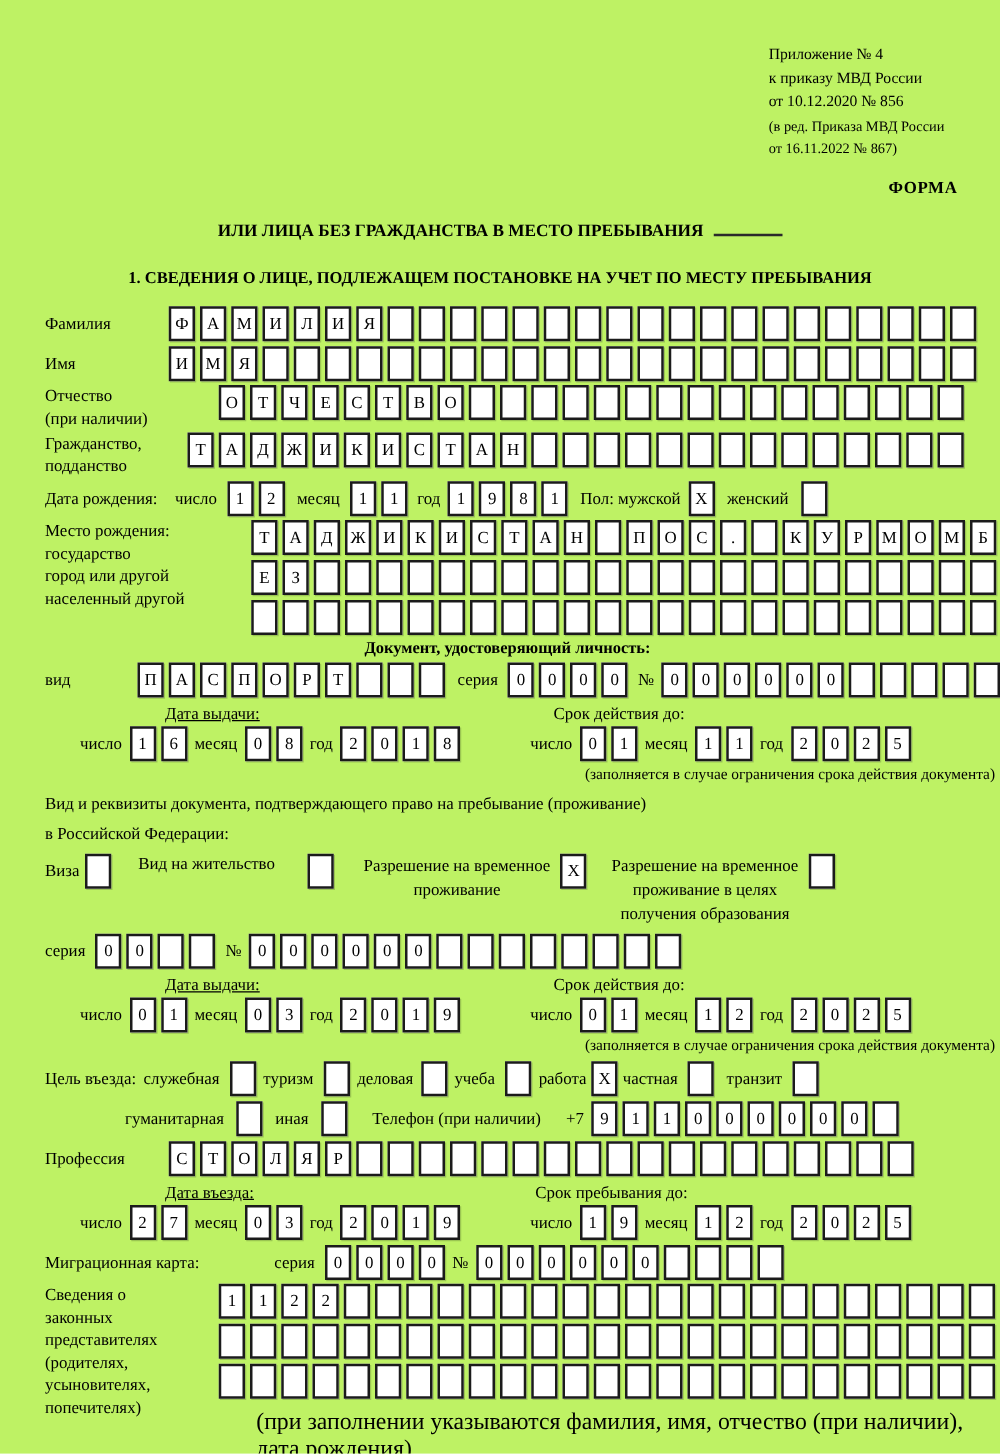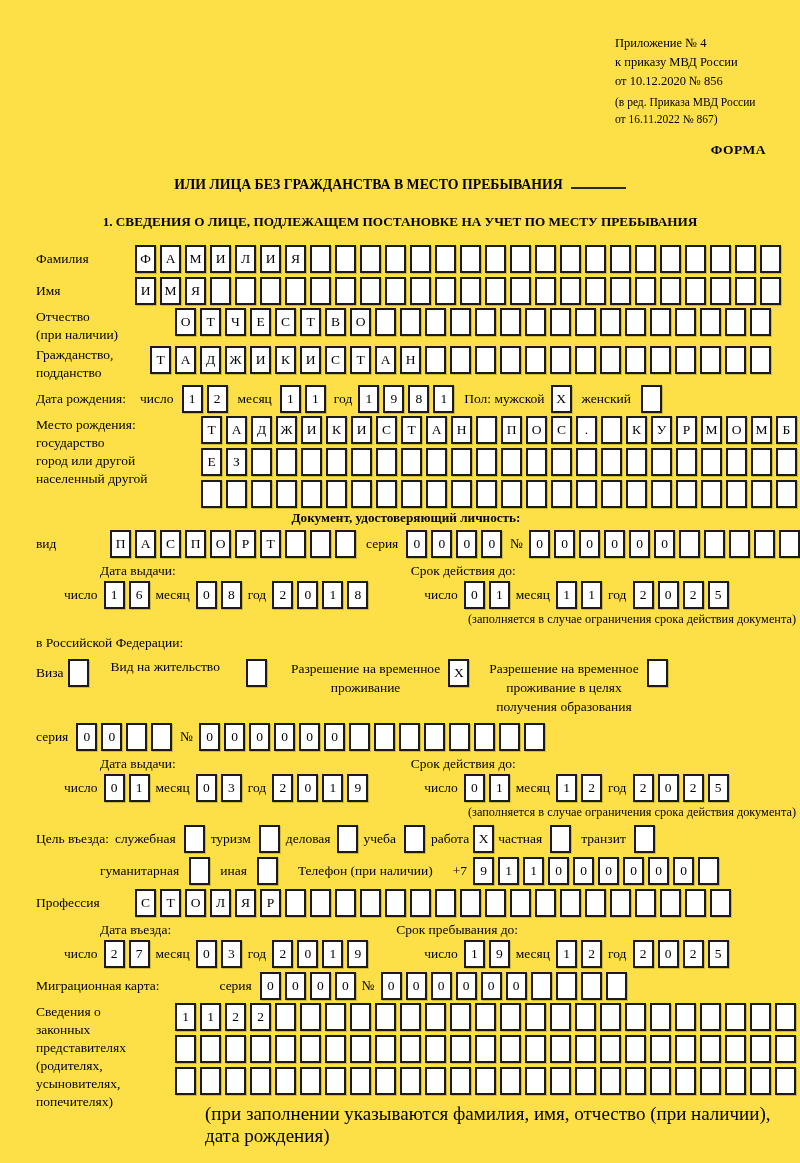--- a/index.html
+++ b/index.html
@@ -1,36 +1,36 @@
 <!DOCTYPE html>
 <html><head>
 <meta charset="utf-8">
 <style>
   html,body{margin:0;padding:0;background:#fff;}
-  .page{position:relative;width:800px;height:1163px;overflow:hidden;background:#fde047;color:#000;
+  .page{position:relative;width:800px;height:1163px;overflow:hidden;background:#bef264;color:#000;
         font-family:"Liberation Serif","DejaVu Serif",serif;font-size:13.5px;}
   .appendix{margin:34px 0 0 615px;font-size:12.5px;line-height:19px;}
   .amendment{font-size:11.5px;line-height:17px;margin-top:3px;}
   .forma{width:766px;text-align:right;font-weight:bold;font-size:13.5px;margin-top:14px;letter-spacing:.5px;}
   .title{width:100%;text-align:center;font-weight:bold;font-size:13.8px;line-height:22px;margin-top:16px;}
   .blank{display:inline-block;width:55px;border-bottom:2px solid #2a2a2a;height:12px;margin-left:8px;}
   .sec{width:100%;text-align:center;font-weight:bold;font-size:13.2px;margin-top:18px;}
   .form-body{margin:14px 0 0 36px;width:760px;}
   .r{display:flex;align-items:center;margin-bottom:2px;min-height:30px;}
   .rt{display:flex;align-items:flex-start;margin-bottom:2px;}
   .lb{flex:none;}
   .lb2{line-height:18px;}
   .cs{display:flex;gap:4px;flex:none;}
   .cell{width:17px;height:24px;border:2px solid #1b1b1b;display:flex;align-items:center;justify-content:center;
         font-size:13.5px;flex:none;background:#fff;box-shadow:1px 1px 0 rgba(0,0,0,.18);}
   .col{display:flex;flex-direction:column;gap:4px;}
   .b74{flex:0 0 74px}.b99{flex:0 0 99px}.b114{flex:0 0 114px}.b139{flex:0 0 139px}.b165{flex:0 0 165px}
   .g6{margin-left:6px}.g8{margin-left:8px}.g10{margin-left:10px}.g14{margin-left:14px}.g20{margin-left:20px}
   .dhead{display:flex;margin:4px 0 1px 0;}
-  .dh1{margin-left:64px;}
+  .dh1{margin-left:96px;text-decoration:underline;}
   .dh2{margin-left:235px;}
   .dh2b{margin-left:225px;}
   .drow{display:flex;align-items:center;margin-bottom:2px;min-height:30px;}
   .dgrp{display:flex;align-items:center;}
   .dgrp .lbl{margin:0 6px;}
   .note{width:760px;text-align:right;font-size:12.3px;margin:0 0 4px 0;padding-right:20px;}
   .intro{line-height:24px;}
   .dochead{text-align:center;font-weight:bold;font-size:13.2px;margin:2px 0 3px 0;width:740px;}
   .opts{display:flex;align-items:flex-start;margin:4px 0 6px 0;}
   .optlines{text-align:center;line-height:19px;}
@@ -393,20 +393,21 @@
             <span class="cell">2</span>
             <span class="cell">0</span>
             <span class="cell">2</span>
             <span class="cell">5</span>
           </span>
       </span>
     </div>
 
     <div class="note">(заполняется в случае ограничения срока действия документа)</div>
 
+    <div class="intro">Вид и реквизиты документа, подтверждающего право на пребывание (проживание)</div>
     <div class="intro">в Российской Федерации:</div>
 
     <div class="opts">
       <span style="display:flex;align-items:center">
         <span>Виза</span>
         <span class="cs" style="margin-left:4px">
             <span class="cell"></span>
           </span>
       </span>
       <span style="display:flex;align-items:flex-start;margin-left:22px">

